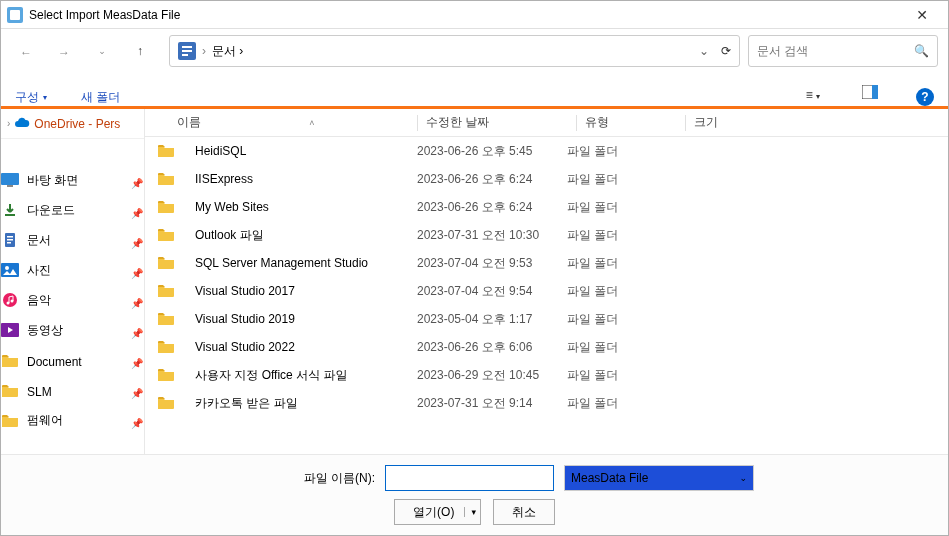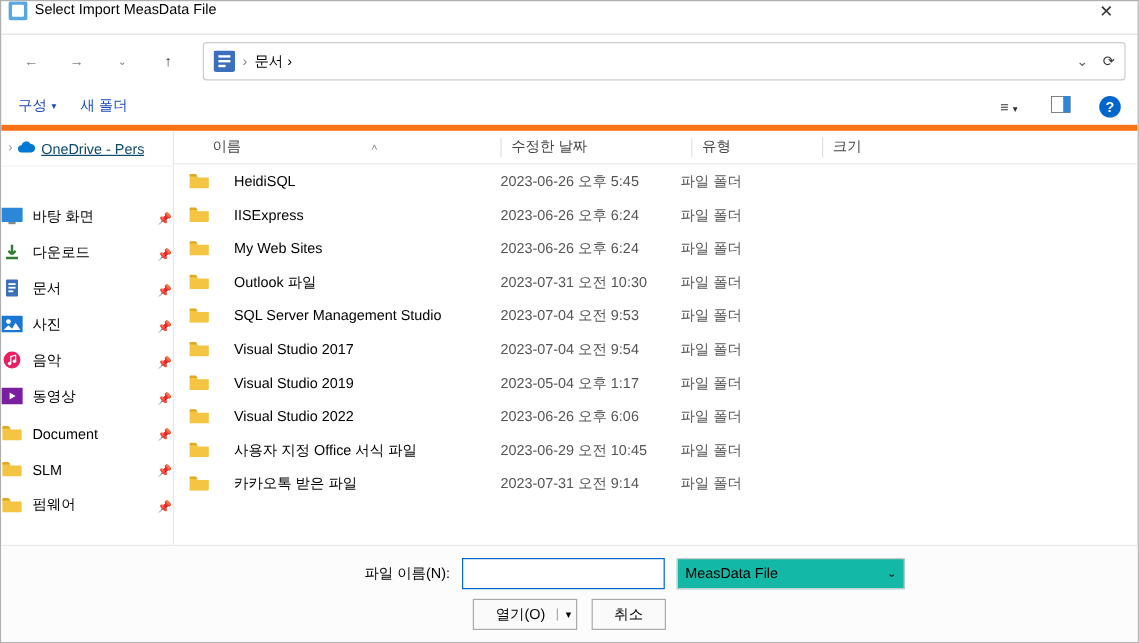--- a/index.html
+++ b/index.html
@@ -1,42 +1,42 @@
 <!DOCTYPE html>
 <html><head>
 <meta charset="utf-8">
 <style>
   * { box-sizing: border-box; margin: 0; padding: 0; font-family: "Segoe UI", "Malgun Gothic", sans-serif; font-size: 12px; }
   body { width: 949px; height: 536px; background: #fff; border: 1px solid #b0b0b0; display: flex; flex-direction: column; }
-  .titlebar { height: 28px; display: flex; align-items: flex-start; padding: 0 6px; border-bottom: 1px solid #e0e0e0; }
+  .titlebar { height: 28px; display: flex; align-items: center; padding: 0 6px; border-bottom: 1px solid #e0e0e0; }
   .titlebar .appicon { width: 16px; height: 16px; margin-right: 6px; }
   .titlebar .title { flex: 1; color: #000; }
   .titlebar .close { width: 40px; text-align: center; font-size: 14px; color: #333; cursor: pointer; }
   .navbar { height: 44px; display: flex; align-items: center; padding: 6px 10px; gap: 8px; }
   .navbtn { width: 30px; height: 30px; display: flex; align-items: center; justify-content: center; color: #888; cursor: pointer; }
   .navbtn.enabled { color: #333; }
   .addressbar { flex: 1; height: 32px; border: 1px solid #ccc; border-radius: 3px; display: flex; align-items: center; padding: 0 8px; gap: 6px; margin-left: 6px; }
   .addressbar .docicon { width: 18px; height: 18px; }
   .addressbar .chev { color: #888; }
   .addressbar .pathtext { color: #000; flex: 1; }
   .addressbar .dd { color: #666; }
   .addressbar .refresh { color: #333; margin-left: 6px; }
   .searchbox { width: 190px; height: 32px; border: 1px solid #ccc; border-radius: 3px; display: flex; align-items: center; padding: 0 8px; color: #888; }
   .searchbox input { border: none; outline: none; flex: 1; color: #000; background: transparent; }
-  .toolbar { height: 36px; display: flex; align-items: center; padding: 0 14px; gap: 20px; border-bottom: 5px solid #f97316; }
+  .toolbar { height: 36px; display: flex; align-items: flex-end; padding: 0 14px; gap: 34px; border-bottom: 3px solid #f97316; }
   .toolbar .tbtn { color: #1a4bbd; cursor: pointer; display: flex; align-items: center; gap: 4px; }
   .toolbar .spacer { flex: 1; }
   .toolbar .ricon { color: #333; cursor: pointer; padding: 4px; }
   .toolbar .help { width: 18px; height: 18px; border-radius: 50%; background: #0066cc; color: #fff; display: flex; align-items: center; justify-content: center; font-weight: bold; }
   .main { flex: 1; display: flex; overflow: hidden; }
   .sidebar { width: 144px; border-right: 1px solid #e8e8e8; overflow-y: auto; background: #fff; }
   .sidebar .toprow { display: flex; align-items: center; height: 30px; padding-left: 6px; gap: 4px; border-bottom: 1px solid #f0f0f0; }
   .sidebar .chevsmall { color: #888; font-size: 10px; }
   .sidebar .cloud { width: 16px; height: 16px; }
-  .sidebar .odtext { color: #0c4a6e; overflow: hidden; text-overflow: ellipsis; white-space: nowrap; text-decoration: underline; }
+  .sidebar .odtext { color: #c2410c; overflow: hidden; text-overflow: ellipsis; white-space: nowrap; }
   .qa-spacer { height: 20px; }
   .qa-item { display: flex; align-items: flex-end; height: 30px; gap: 8px; cursor: pointer; }
   .qa-item .ic { width: 18px; height: 18px; display: flex; align-items: center; justify-content: center; }
   .qa-item .lbl { flex: 1; color: #000; }
   .qa-item .pin { color: #888; font-size: 10px; }
   .filearea { flex: 1; display: flex; flex-direction: column; overflow: hidden; }
   .headerrow { display: flex; height: 28px; align-items: center; border-bottom: 1px solid #e8e8e8; padding-left: 12px; }
   .col { color: #444; }
   .col.name { width: 260px; display: flex; align-items: center; gap: 6px; padding-left: 20px;}
   .col.date { width: 150px; }
@@ -48,21 +48,21 @@
   .filerow { display: flex; height: 28px; align-items: center; padding-left: 12px; cursor: pointer; }
   .filerow .name { width: 260px; display: flex; align-items: center; gap: 20px; }
   .filerow .date { width: 150px; color: #555; }
   .filerow .type { width: 100px; color: #555; }
   .filerow .size { width: 60px; color: #555; }
   .foldericon { width: 18px; height: 14px; }
   .footer { border-top: 1px solid #e8e8e8; padding: 10px 14px; display: flex; flex-direction: column; gap: 8px; background: #fcfcfc; align-items: center; }
   .fn-row { display: flex; align-items: center; gap: 10px; }
   .fn-label { width: 180px; text-align: right; color: #000; }
   .fn-input { flex: 1; height: 26px; border: 1px solid #0066cc; outline: none; padding: 0 6px; }
-  .fn-filter { width: 190px; height: 26px; border: 1px solid #ccc; padding: 0 6px; background: #14b8a6; display:flex; align-items:center; justify-content:space-between; cursor:pointer; }
+  .fn-filter { width: 190px; height: 26px; border: 1px solid #ccc; padding: 0 6px; background: #1d4ed8; display:flex; align-items:center; justify-content:space-between; cursor:pointer; }
   .btn-row { display: flex; justify-content: flex-end; gap: 12px; }
   .btn { height: 26px; border: 1px solid #aaa; background: #fafafa; padding: 0 18px; cursor: pointer; display:flex; align-items:center; }
   .btn.split { padding-right: 4px; }
   .btn .dd { border-left: 1px solid #aaa; margin-left: 10px; padding-left: 6px; font-size: 9px; }
 </style>
 </head>
 <body>
 
 <div class="titlebar">
   <svg class="appicon" viewBox="0 0 16 16">
@@ -83,20 +83,24 @@
         <rect width="18" height="18" fill="#3b6fbb" rx="2"></rect>
         <rect x="4" y="4" width="10" height="2" fill="#fff"></rect>
         <rect x="4" y="8" width="10" height="2" fill="#fff"></rect>
         <rect x="4" y="12" width="6" height="2" fill="#fff"></rect>
       </svg>
     <span class="chev">›</span>
     <span class="pathtext">문서  ›</span>
     <span class="dd">⌄</span>
     <span class="refresh">⟳</span>
   </div>
+  <div class="searchbox">
+    <input placeholder="문서 검색" style="">
+    <span style="color:#555;">🔍</span>
+  </div>
 </div>
 
 <div class="toolbar">
   <div class="tbtn">
       <span>구성</span>
       <span style="font-size:8px;">▾</span>
     </div>
   <div class="tbtn">새 폴더</div>
   <div class="spacer"></div>
   <div class="ricon">≡ <span style="font-size:8px;">▾</span></div>

